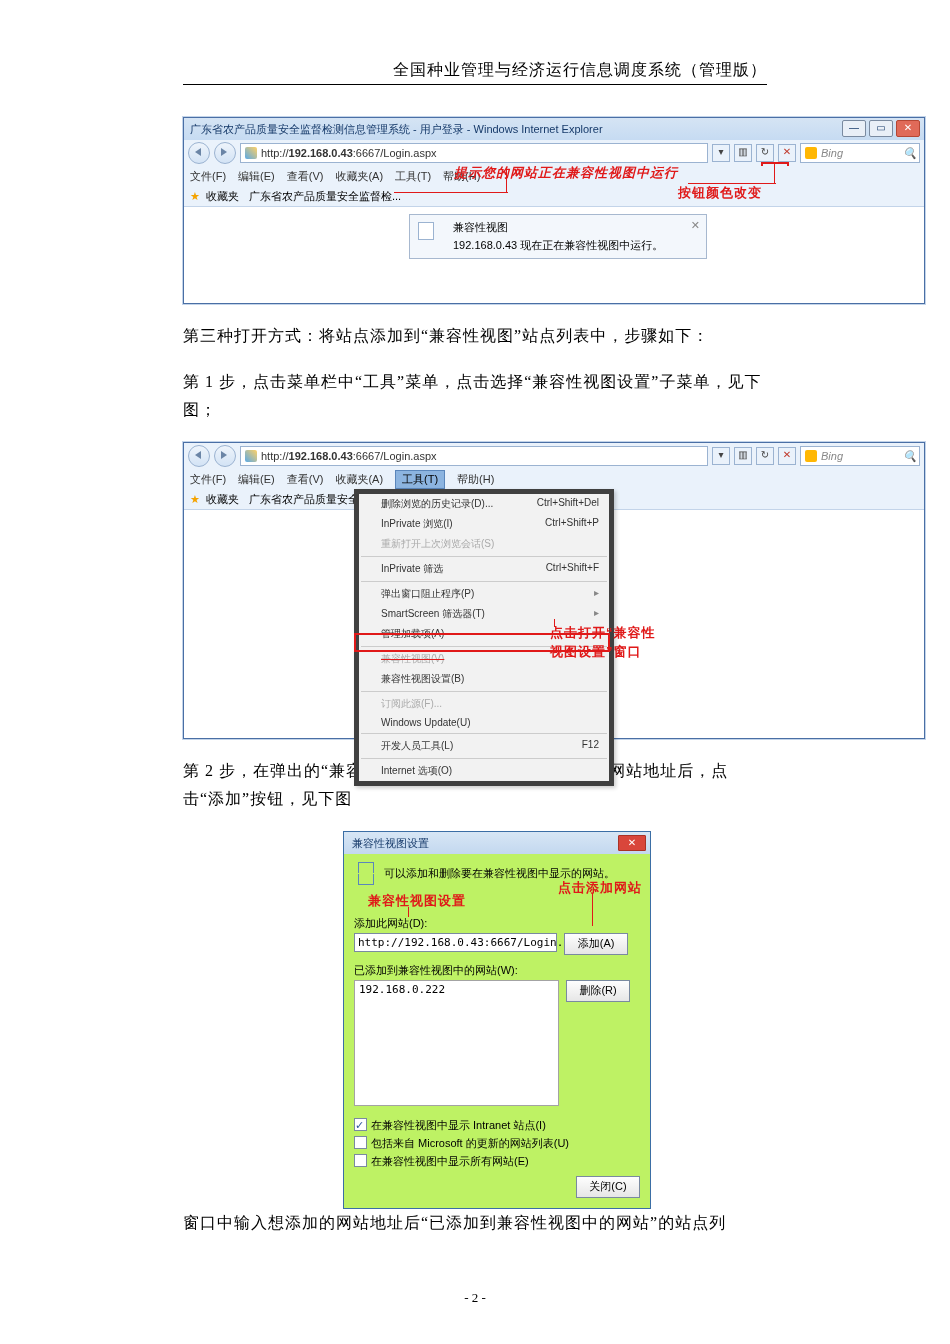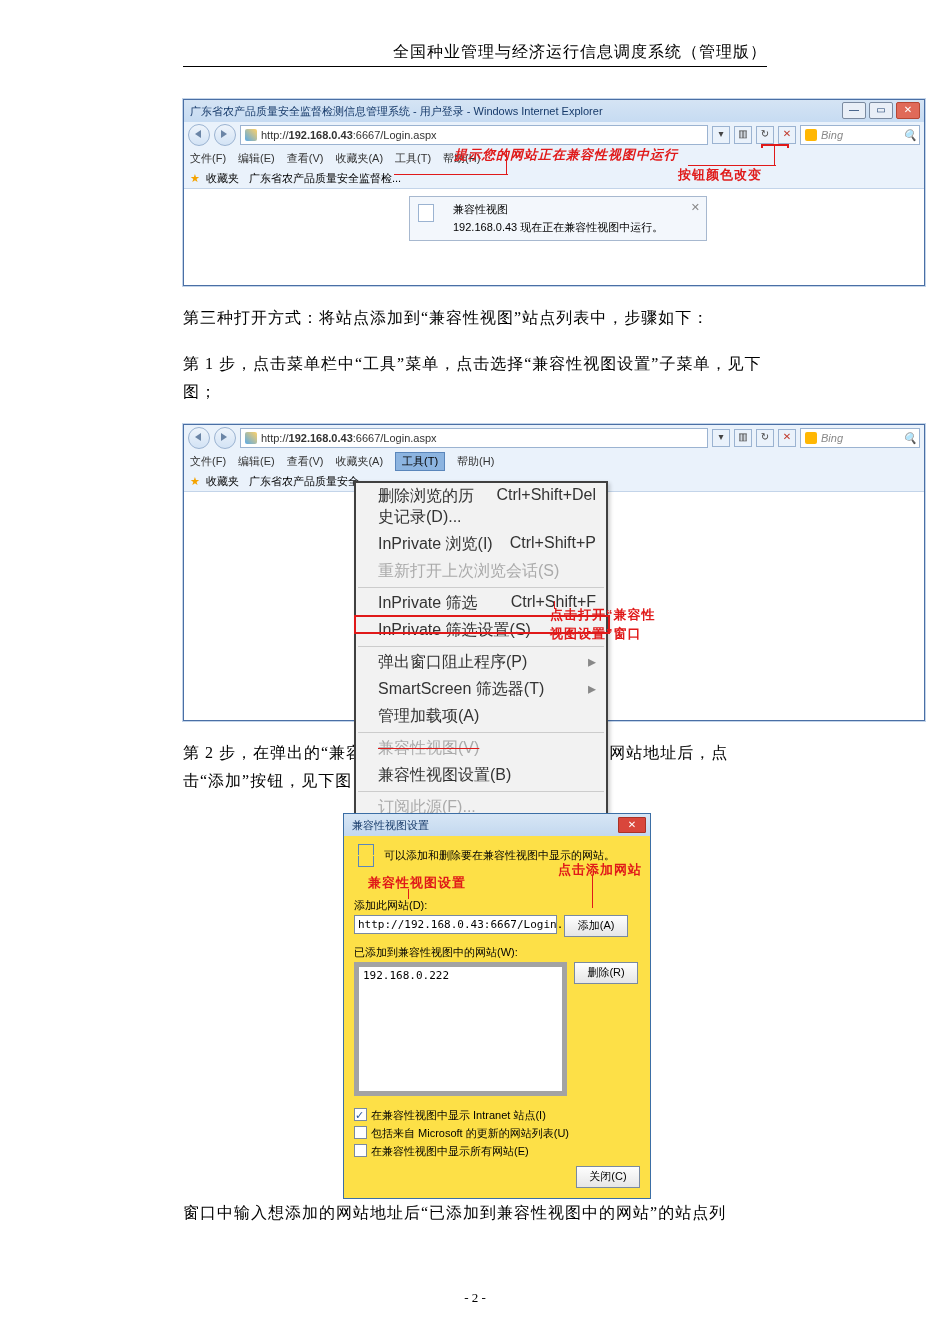--- a/index.html
+++ b/index.html
@@ -7,21 +7,21 @@
     background: #fff;
     font-family: "SimSun", "宋体", serif;
     color: #000;
   }
   .page {
     width: 794px;
     height: 1344px;
     margin: 0 auto;
     position: relative;
     box-sizing: border-box;
-    padding: 42px 105px 40px 105px;
+    padding: 60px 105px 40px 105px;
   }
   .header-title {
     text-align: right;
     font-size: 16px;
     letter-spacing: 1px;
     color: #000;
     border-bottom: 1px solid #000;
     padding-bottom: 3px;
     margin-bottom: 32px;
   }
@@ -235,26 +235,26 @@
     border: 1px solid #9bb3d1;
     background: #fff;
     margin-top: 2px;
   }
 
   
   .ie-shot2 { position: relative; }
   .tools-menu {
     position: absolute;
     left: 170px;
-    top: 56px;
+    top: 46px;
     width: 250px;
     background: #f2f2f2;
-    border: 2px solid #404040;
+    border: 5px solid #404040;
     box-shadow: 2px 2px 4px rgba(0,0,0,0.2);
-    font-size: 16px;
+    font-size: 10px;
   }
   .tools-menu .row {
     display: flex;
     padding: 3px 10px 3px 22px;
     justify-content: space-between;
     color: #333;
   }
   .tools-menu .disabled { color: #aaa; }
   .tools-menu .sep { height: 1px; background: #ccc; margin: 2px 2px; }
   .tools-menu .hot { white-space: nowrap; padding-left: 14px; color: #333; }
@@ -299,21 +299,21 @@
     background: #d9463b;
     color: #fff;
     border: 1px solid #a93226;
     border-radius: 1px;
     text-align: center;
     font-size: 10px;
     line-height: 13px;
   }
   .dlg-body {
     padding: 8px 10px 10px 10px;
-    background: #fde047;
+    background: #bef264;
   }
   .dlg-intro {
     display: flex;
     gap: 8px;
     align-items: flex-start;
     margin-bottom: 4px;
   }
   .dlg-icon {
     width: 22px; height: 22px;
     position: relative;
@@ -357,21 +357,21 @@
     background: linear-gradient(#fefefe, #e6e6e6);
     font-size: 11px;
     text-align: center;
     line-height: 18px;
     vertical-align: top;
     margin-left: 4px;
   }
   .dlg-list {
     width: 195px;
     height: 120px;
-    border: 5px solid #a3a3a3;
+    border: 1px solid #a3a3a3;
     background: #fff;
     font-size: 11px;
     padding: 2px 4px;
     font-family: Consolas, monospace;
     display: inline-block;
     vertical-align: top;
   }
   .dlg-checks {
     margin-top: 10px;
     font-size: 11px;
@@ -522,23 +522,20 @@
           <span>InPrivate 浏览(I)</span>
           <span class="hot">Ctrl+Shift+P</span>
         </div>
       <div class="row disabled">
           <span>重新打开上次浏览会话(S)</span>
         </div>
       <div class="sep"></div>
       <div class="row">
           <span>InPrivate 筛选</span>
           <span class="hot">Ctrl+Shift+F</span>
-        </div>
-      <div class="row">
-          <span>InPrivate 筛选设置(S)</span>
         </div>
       <div class="sep"></div>
       <div class="row arrow">
           <span>弹出窗口阻止程序(P)</span>
         </div>
       <div class="row arrow">
           <span>SmartScreen 筛选器(T)</span>
         </div>
       <div class="row">
           <span>管理加载项(A)</span>

